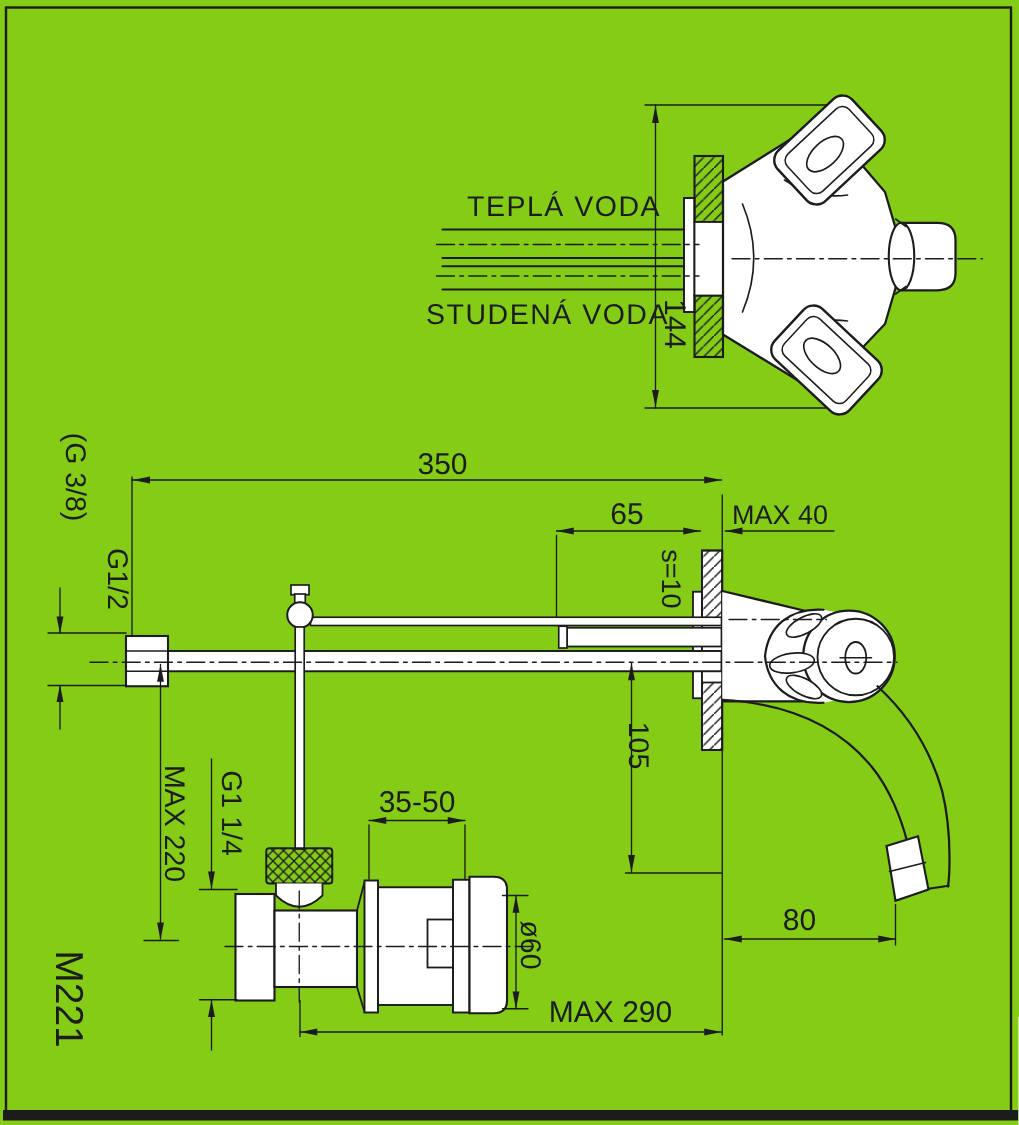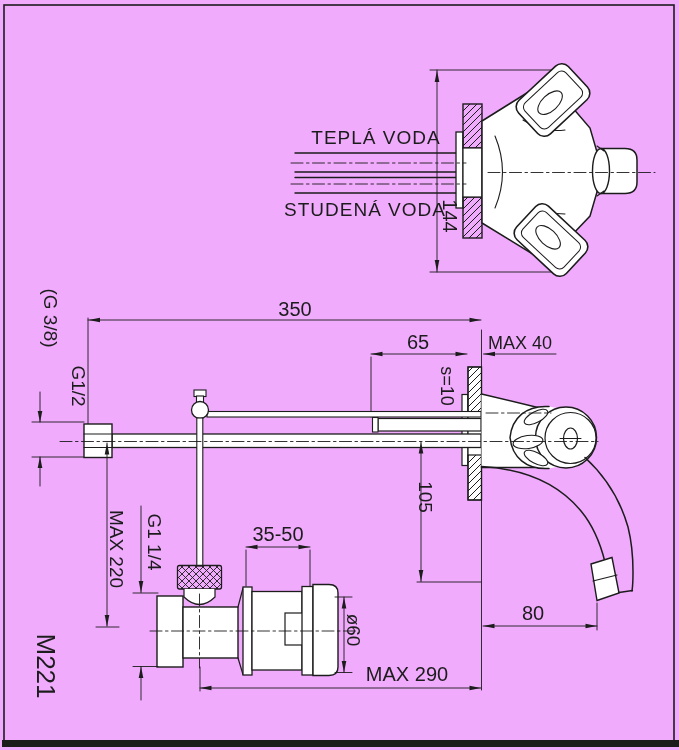--- a/index.html
+++ b/index.html
@@ -1,16 +1,16 @@
 <!DOCTYPE html>
 <html><head>
 <meta charset="utf-8">
 <style>
   html,body{margin:0;padding:0;background:#fff;}
-  .sheet{position:relative;width:679px;height:750px;background:#f0abfc;overflow:hidden;
+  .sheet{position:relative;width:679px;height:750px;background:#84cc16;overflow:hidden;
          font-family:"Liberation Sans", sans-serif;}
   svg{display:block;}
   text{font-family:"Liberation Sans", sans-serif; fill:#1c1c1c;}
   .dimtxt{font-size:20px;}
   .dimtxt-s{font-size:19px;}
   .dimtxt-xs{font-size:18px;}
   .lbltxt{font-size:19px;letter-spacing:1px;}
   .modeltxt{font-size:26px;}
 </style>
 </head>

